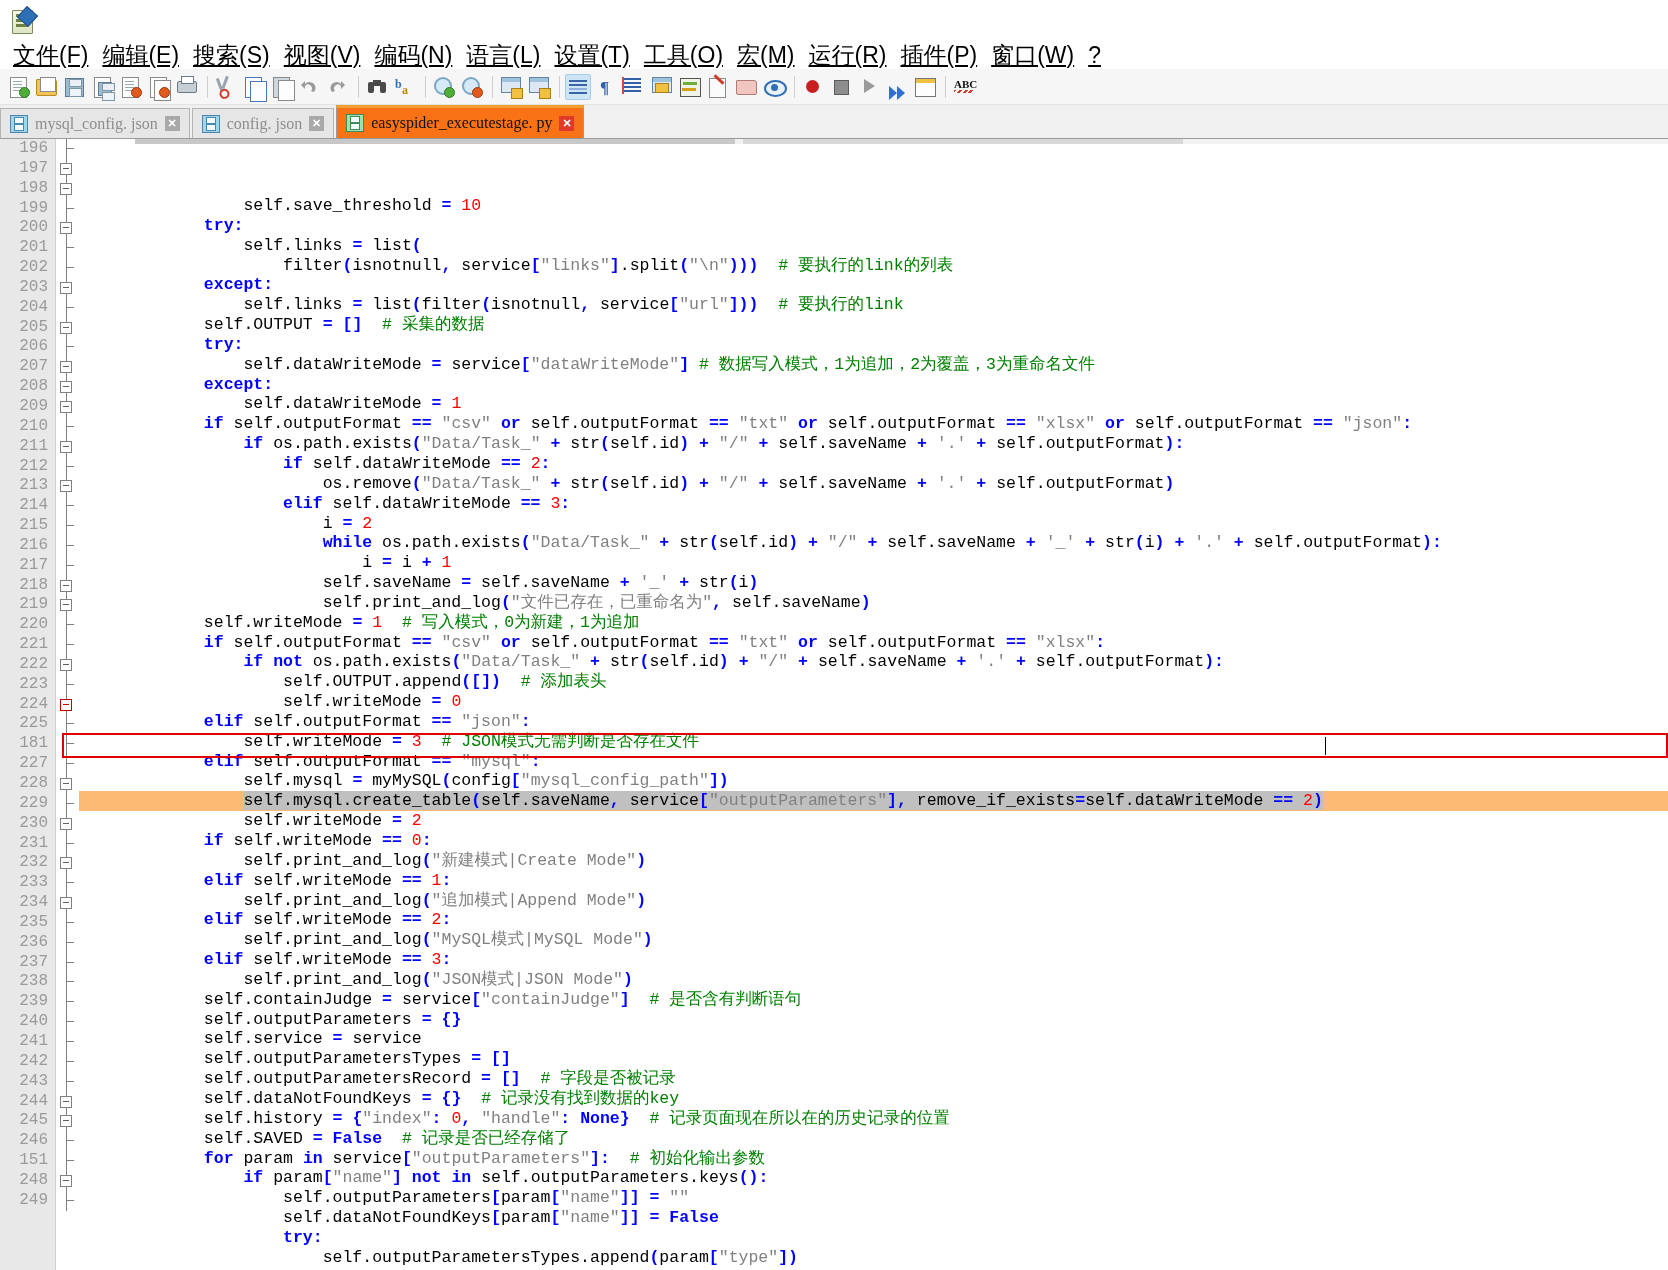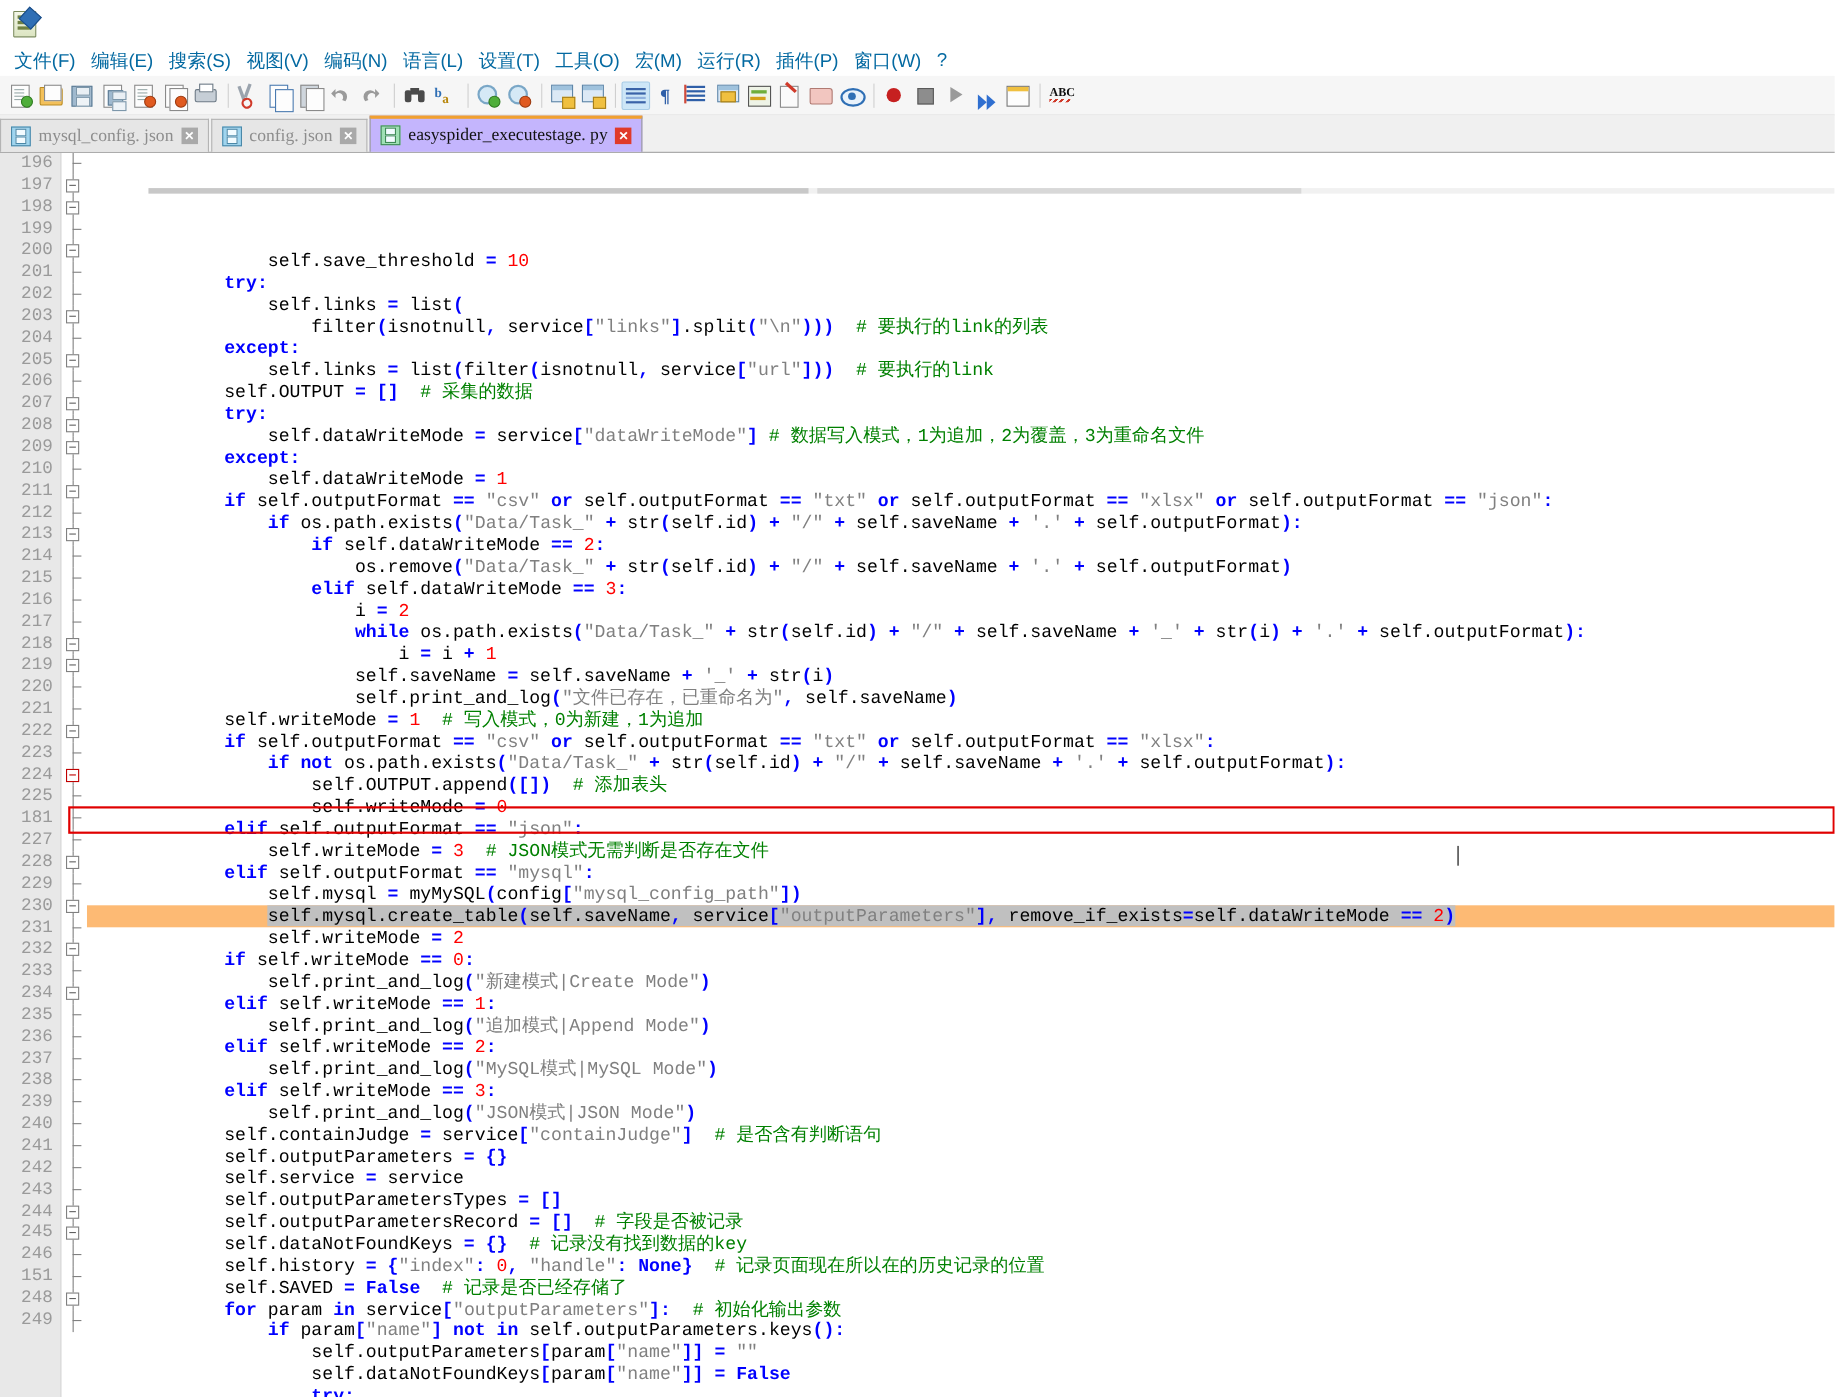--- a/index.html
+++ b/index.html
@@ -31,21 +31,21 @@
     background:#2f6fb5;transform:rotate(42deg);
     border:1px solid #1d4e86;
   }
   #title-text{font-size:21px;color:#000;letter-spacing:0px;white-space:nowrap;}
   
   #menubar{
     height:28px;display:flex;align-items:center;background:#fff;
     padding-left:6px;box-sizing:border-box;
   }
   #menubar .mi{
-    font-size:17px;color:#0369a1;padding:2px 7px;white-space:nowrap;cursor:default;
+    font-size:23px;color:#000000;padding:2px 7px;white-space:nowrap;cursor:default;text-decoration:underline;
   }
   
   #toolbar{
     height:36px;background:#f6f6f6;display:flex;align-items:center;
     padding-left:6px;box-sizing:border-box;
     border-bottom:1px solid #e2e2e2;
   }
   .tb{width:26px;height:26px;margin-right:2px;position:relative;flex:none;}
   .tb.sel{background:#cde6f7;border:1px solid #a8cce6;box-sizing:border-box;border-radius:2px;}
   .tbsep{width:1px;height:22px;background:#cfcfcf;margin:0 5px;flex:none;}
@@ -102,21 +102,21 @@
     border-bottom:1px solid #9b9b9b;box-sizing:border-box;
   }
   .tab{
     height:30px;display:flex;align-items:center;gap:7px;
     padding:0 9px 0 9px;box-sizing:border-box;
     background:#e6e6e6;border:1px solid #b4b4b4;border-bottom:none;margin-right:2px;
     font-size:16px;color:#8d8d8d;position:relative;cursor:default;
     font-family:"Liberation Serif",serif;
   }
   .tab.active{
-    background:#c4b5fd;color:#111;height:33px;border-color:#9b9b9b;
+    background:#f97316;color:#111;height:33px;border-color:#9b9b9b;
     border-top:3px solid #f0a030;
   }
   .tab .tabico{width:16px;height:16px;background:#9fd5ef;border:1px solid #4a88a8;position:relative;flex:none;}
   .tab .tabico:after{content:"";position:absolute;left:3px;top:1px;width:8px;height:5px;background:#f2fbff;border:1px solid #4a88a8;}
   .tab .tabico:before{content:"";position:absolute;left:3px;top:8px;width:8px;height:5px;background:#f2fbff;border:1px solid #4a88a8;}
   .tab.active .tabico{background:#9fe0b5;border-color:#3f8a58;}
   .tab.active .tabico:after,.tab.active .tabico:before{border-color:#3f8a58;}
   .tab .tabclose{
     width:15px;height:15px;background:#a9a9a9;color:#fff;font-size:11px;
     display:flex;align-items:center;justify-content:center;flex:none;
@@ -146,21 +146,20 @@
     position:absolute;left:4px;top:4px;width:12px;height:12px;
     border:1px solid #808080;background:#fff;box-sizing:border-box;
   }
   .fold-box:after{content:"";position:absolute;left:2px;top:4px;width:6px;height:1px;background:#606060;}
   .fold-box.red{border-color:#c00000;}
   .fold-box.red:after{background:#c00000;}
   #codearea{
     flex:1;position:relative;overflow:hidden;
     font-family:"Liberation Mono", monospace;font-size:16.5px;
     white-space:pre;
-    margin-top:32px;
   }
   #codearea .ln{height:19.85px;line-height:19.85px;padding-left:6px;position:relative;}
   .hl-line{background:#fdba74;}
   .kw{color:#0000ff;font-weight:bold;}
   .num{color:#ff0000;}
   .str{color:#808080;}
   .cmt{color:#008000;}
   .op{color:#0000ff;font-weight:bold;}
   .plain{color:#000000;}
   .sel{background:#c0c0c0;}

